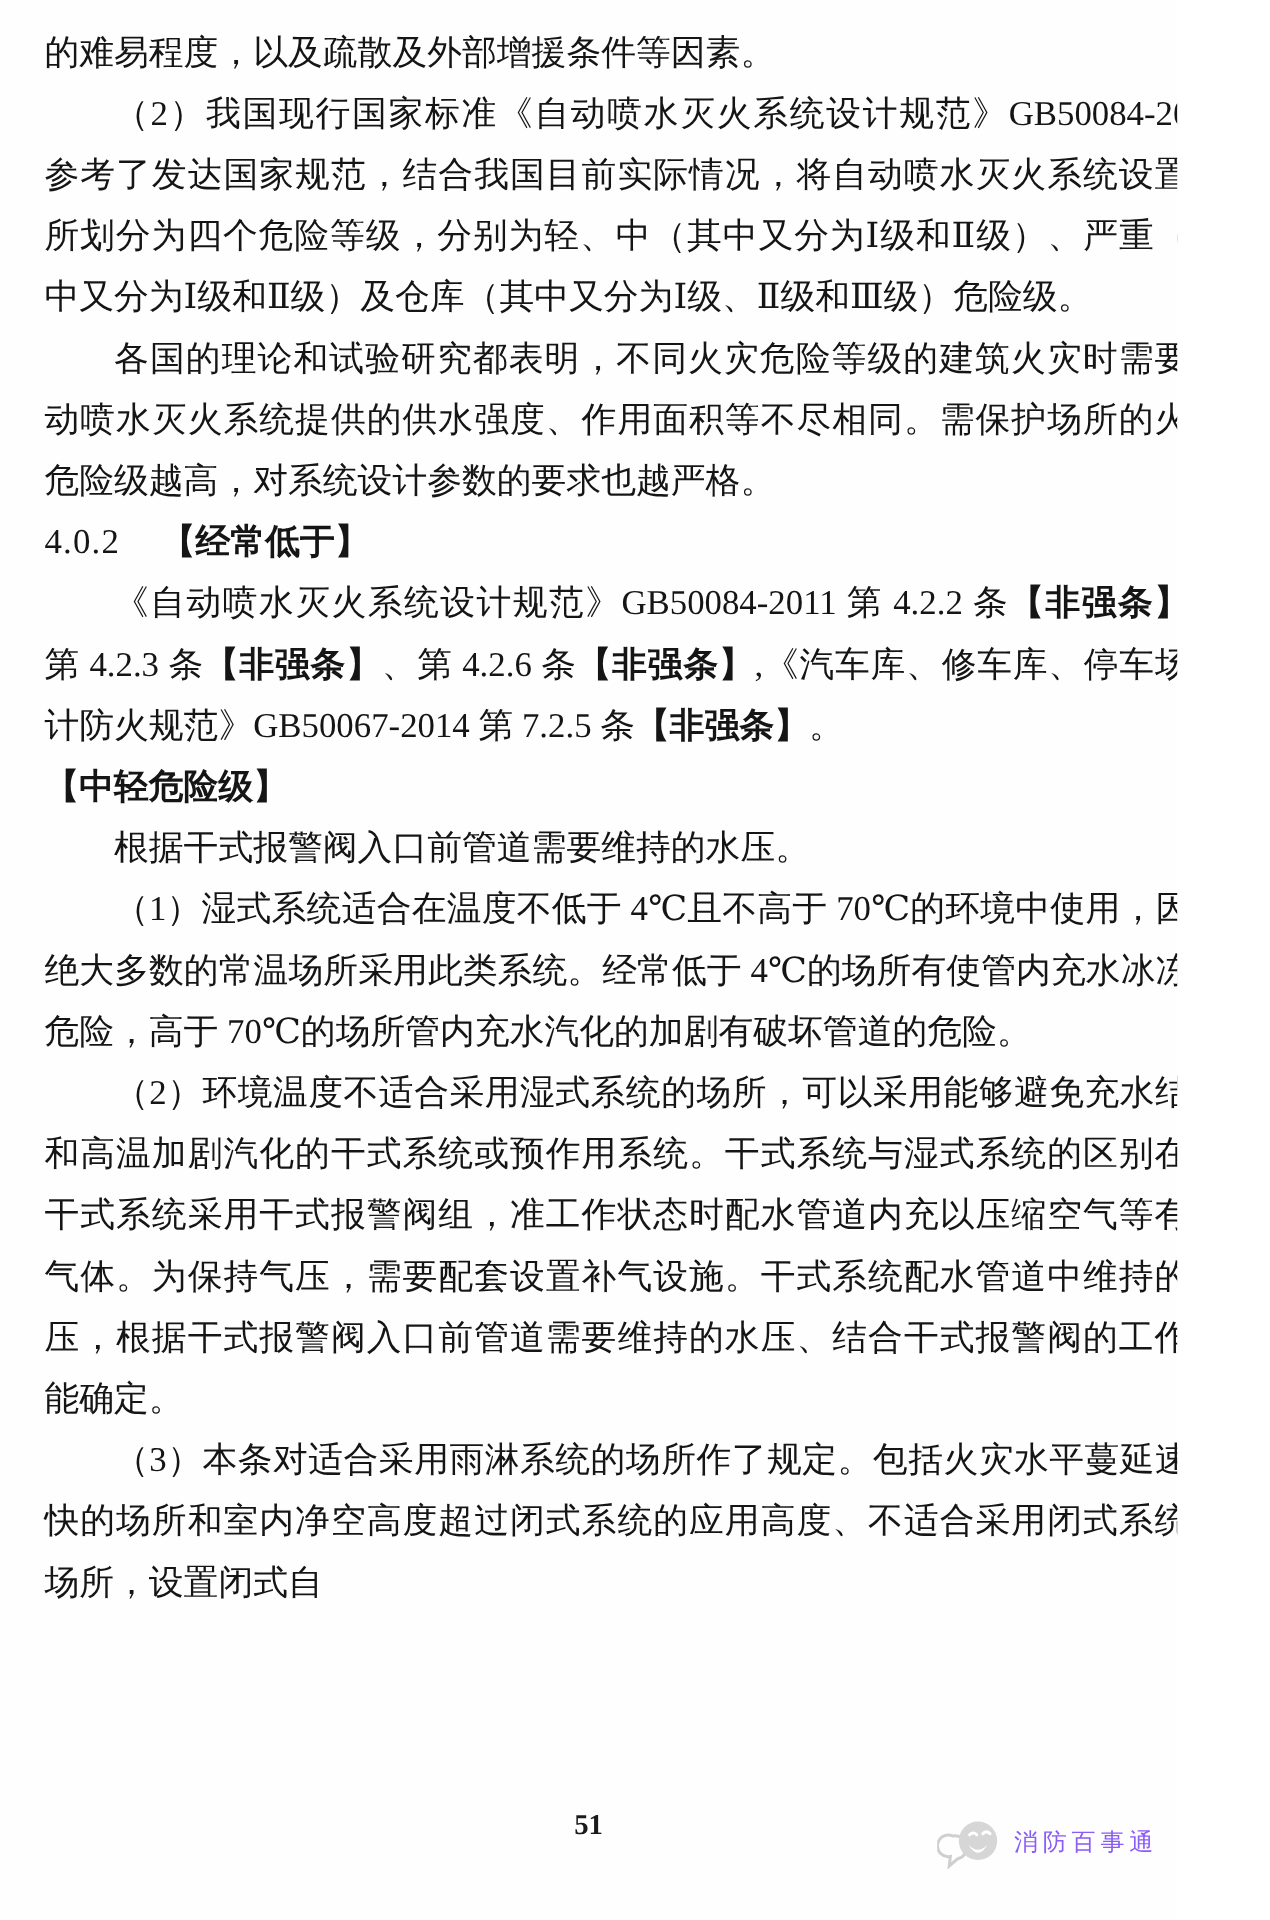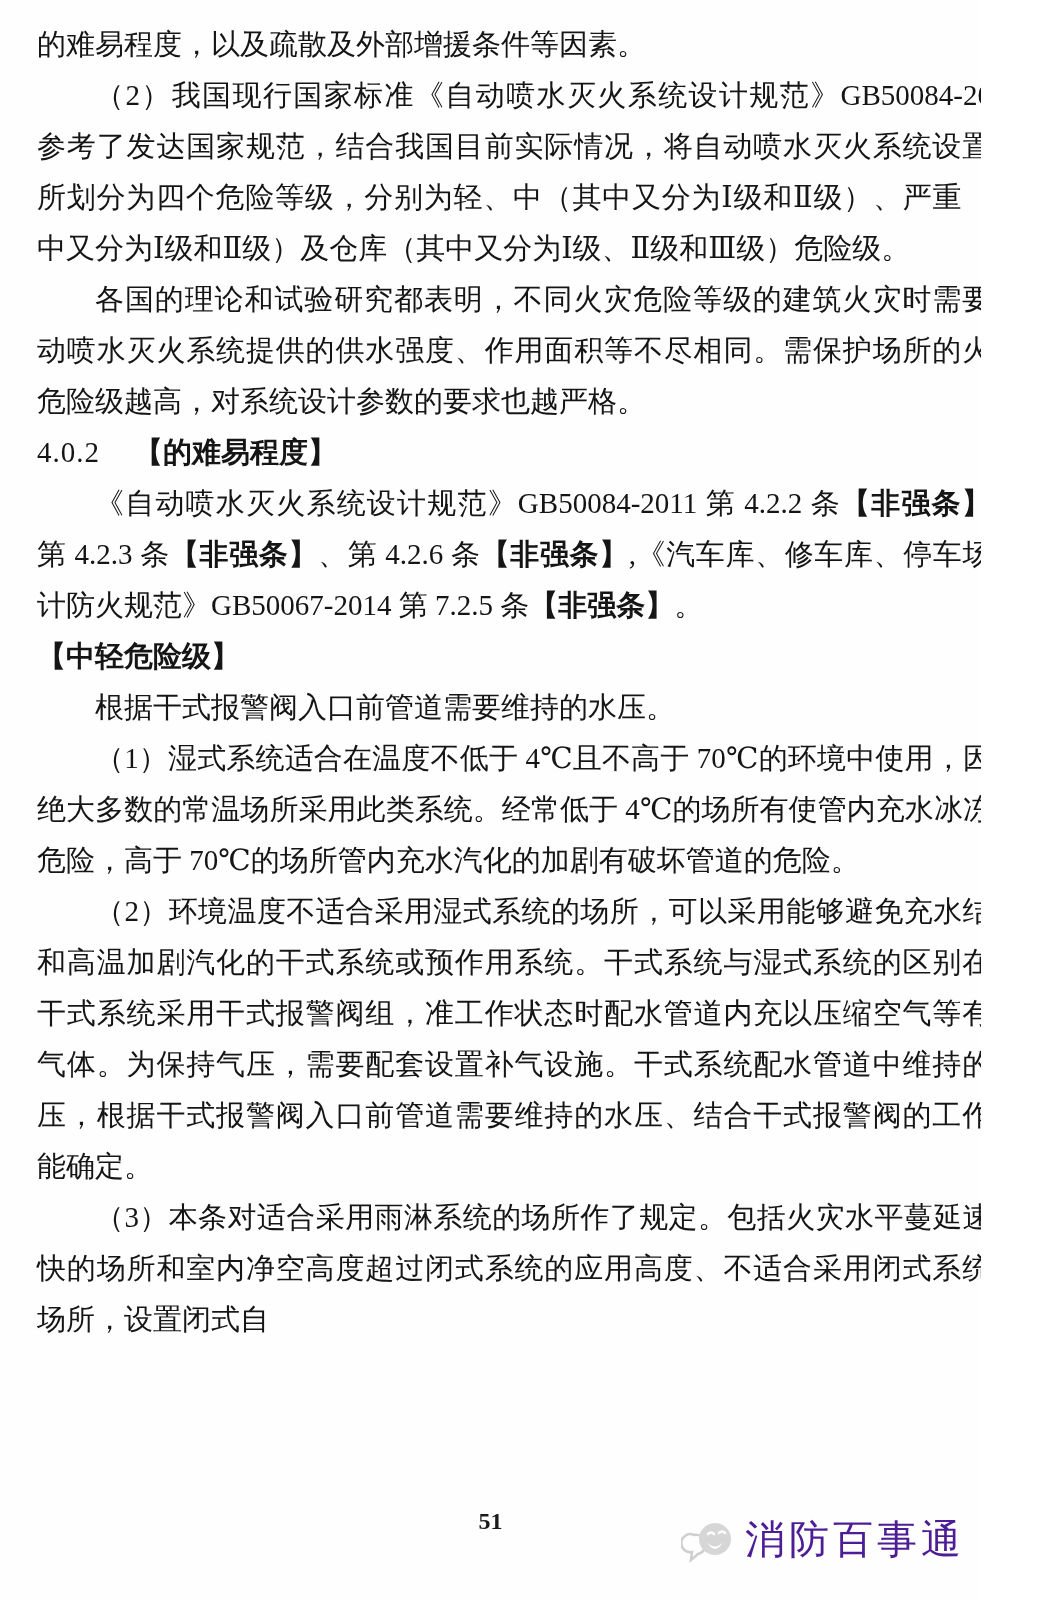--- a/index.html
+++ b/index.html
@@ -50,43 +50,43 @@
     font-family: "Liberation Serif", "DejaVu Serif", serif;
     color: #1a1a1a;
   }
   .watermark {
     position: absolute;
     right: 16px;
     top: 1512px;
     display: flex;
     align-items: center;
     gap: 6px;
-    color: #4c1d95;
-    font-size: 40px;
+    color: #8b5cf6;
+    font-size: 20px;
     letter-spacing: 4px;
     font-family: "Liberation Sans", "DejaVu Sans", sans-serif;
     user-select: none;
   }
   .wm-icon { display: inline-block; width: 58px; height: 46px; }
 </style>
 </head>
 <body>
 
 <div class="page">
   <div class="content">
 
     <p class="noindent">的难易程度，以及疏散及外部增援条件等因素。</p>
 
 
     <p class="indent">（2）我国现行国家标准《自动喷水灭火系统设计规范》GB50084-2022 参考了发达国家规范，结合我国目前实际情况，将自动喷水灭火系统设置场所划分为四个危险等级，分别为轻、中（其中又分为Ⅰ级和Ⅱ级）、严重（其中又分为Ⅰ级和Ⅱ级）及仓库（其中又分为Ⅰ级、Ⅱ级和Ⅲ级）危险级。</p>
 
     <p class="indent">各国的理论和试验研究都表明，不同火灾危险等级的建筑火灾时需要自动喷水灭火系统提供的供水强度、作用面积等不尽相同。需保护场所的火灾危险级越高，对系统设计参数的要求也越严格。</p>
 
     <p class="heading">
-      <span class="sec-num">4.0.2</span><span class="hgap"></span><span class="b">【的难易程度】</span>
+      <span class="sec-num">4.0.2</span><span class="hgap"></span><span class="b">【经常低于】</span>
     </p>
 
     <p class="indent">
       <span>《自动喷水灭火系统设计规范》GB50084-2011 第 4.2.2 条</span><span class="b">【非强条】</span><span>、第 4.2.3 条</span><span class="b">【非强条】</span><span>、第 4.2.6 条</span><span class="b">【非强条】</span><span>,《汽车库、修车库、停车场设计防火规范》GB50067-2014 第 7.2.5 条</span><span class="b">【非强条】</span><span>。</span>
     </p>
 
     <p class="noindent b">【中轻危险级】</p>
 
     <p class="indent">根据干式报警阀入口前管道需要维持的水压。</p>
 

